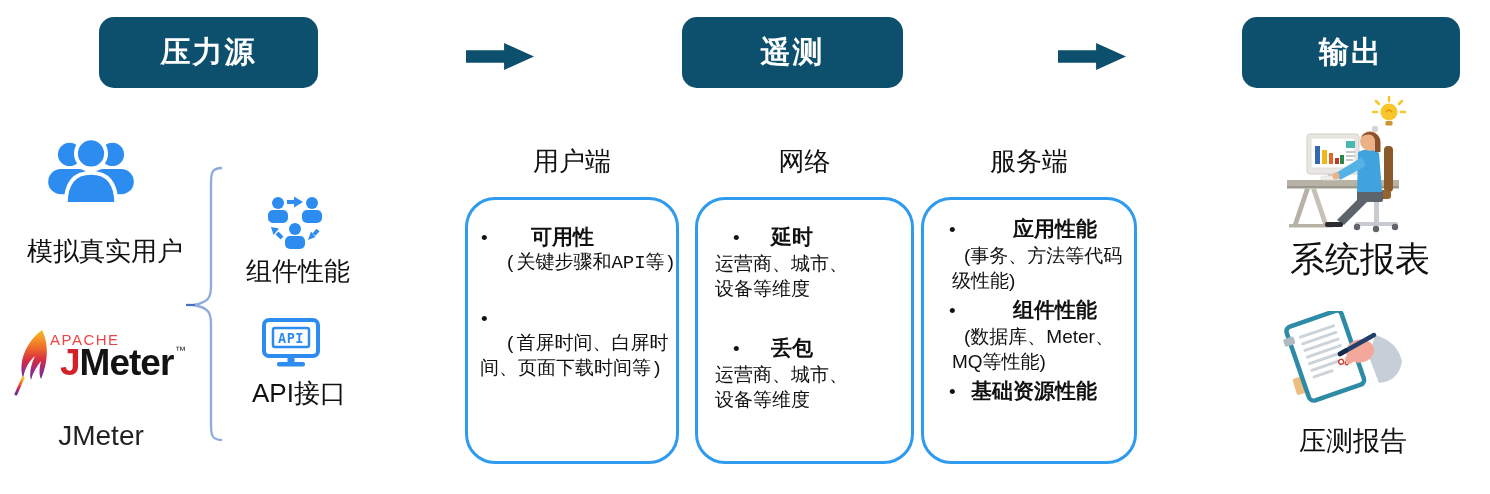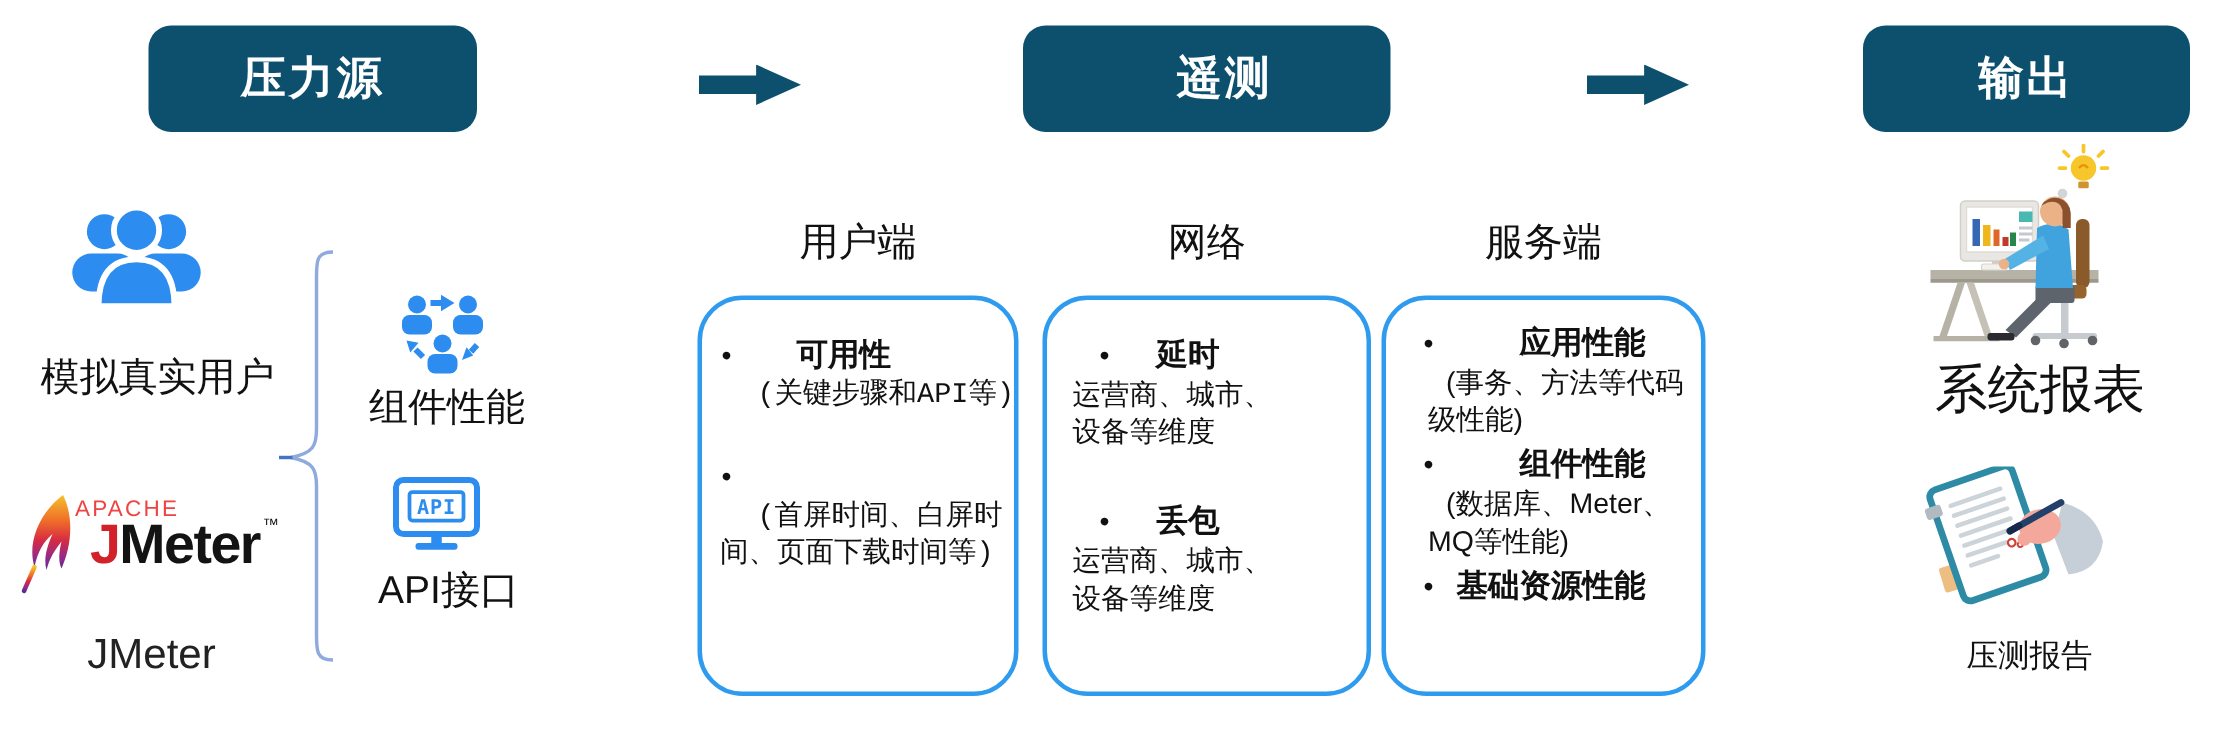--- a/index.html
+++ b/index.html
@@ -4,35 +4,35 @@
 <style>
   html,body{margin:0;padding:0;background:#fff;}
   .canvas{position:relative;width:1490px;height:494px;background:#fff;overflow:hidden;
           font-family:"Liberation Sans","DejaVu Sans",sans-serif;color:#111;}
 
   
   .stage{position:absolute;top:17px;height:71px;background:#0d506e;border-radius:15px;
          color:#fff;font-size:30px;font-weight:700;letter-spacing:2px;
          display:flex;align-items:center;justify-content:center;}
   #stage-1{left:87px;width:219px;margin-left:12px;}
-  #stage-2{left:682px;width:221px;padding-left:24px;}
+  #stage-2{left:682px;width:221px;}
   #stage-3{left:1242px;width:218px;}
   .arrow{position:absolute;top:43px;width:68px;height:27px;background:#0d506e;
          clip-path:polygon(0 27%,56% 27%,56% 0,100% 50%,56% 100%,56% 73%,0 73%);}
   #arrow-1{left:466px;}
   #arrow-2{left:1058px;}
 
   
   .lbl{position:absolute;text-align:center;font-size:26px;color:#111;white-space:nowrap;}
   #label-simulate{left:10px;top:234px;width:190px;}
   #label-jmeter-caption{left:36px;top:420px;width:130px;font-size:28px;color:#222;}
   #label-workflow{left:240px;top:254px;width:116px;}
   #label-api{left:243px;top:376px;width:112px;}
   #label-report-1{left:1290px;top:236px;width:122px;font-size:35px;}
-  #label-report-2{left:1292px;top:423px;width:122px;font-size:21px;}
+  #label-report-2{left:1292px;top:423px;width:122px;font-size:27px;}
 
   
   .abs{position:absolute;}
 
   
   #jmeter-logo{position:absolute;left:14px;top:330px;width:172px;height:66px;}
   #jmeter-logo .apache{position:absolute;left:36px;top:1px;font-size:15px;font-weight:500;
                        color:#ef4444;letter-spacing:1.5px;}
   #jmeter-logo .wordmark{position:absolute;left:46px;top:13px;font-size:37px;font-weight:700;
                          letter-spacing:-1px;color:#131313;line-height:1.1;}

